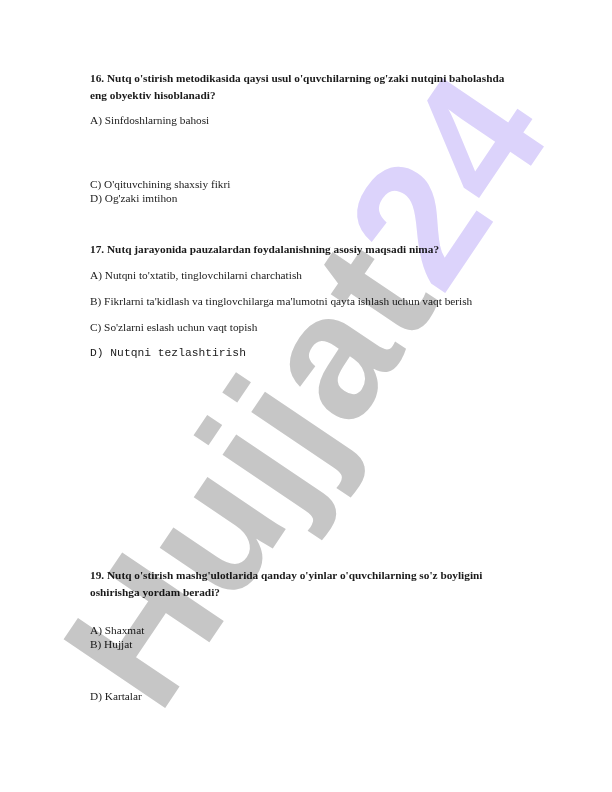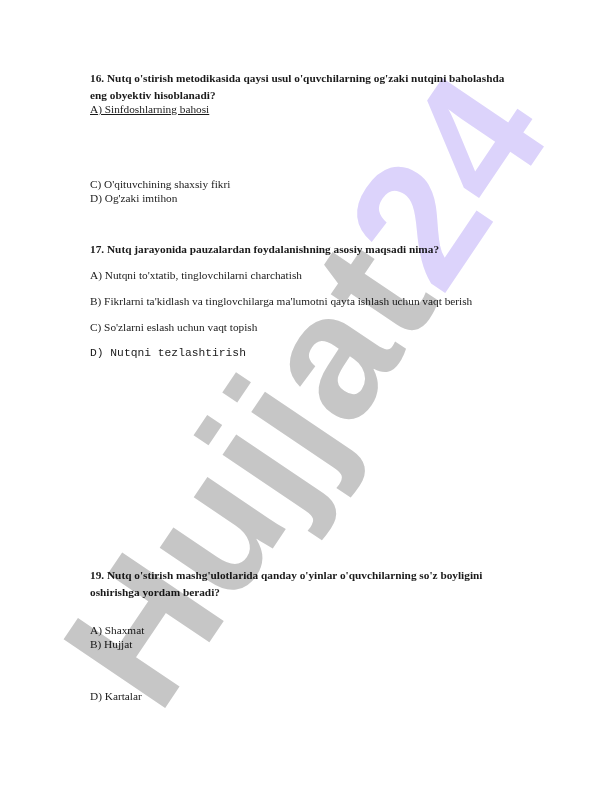--- a/index.html
+++ b/index.html
@@ -20,21 +20,21 @@
 <div class="page">
 
   <div class="watermark">
     <div class="wm-text"><span class="wm-gray">Hujjat</span><span class="wm-purple">24</span></div>
   </div>
 
   <div class="content">
 
     <div class="question" style="top:70px;">
       <p class="q-title">16. Nutq o'stirish metodikasida qaysi usul o'quvchilarning og'zaki nutqini baholashda eng obyektiv hisoblanadi?</p>
-      <div class="opt" style="top:32px;text-decoration:underline;">A) Sinfdoshlarning bahosi</div>
+      <div class="opt" style="top:43px;">A) Sinfdoshlarning bahosi</div>
       <div class="opt" style="top:107px;">C) O'qituvchining shaxsiy fikri</div>
       <div class="opt" style="top:121px;">D) Og'zaki imtihon</div>
     </div>
 
     <div class="question" style="top:241px;">
       <p class="q-title" style="white-space:nowrap;">17. Nutq jarayonida pauzalardan foydalanishning asosiy maqsadi nima?</p>
       <div class="opt" style="top:53px;">B) Fikrlarni ta'kidlash va tinglovchilarga ma'lumotni qayta ishlash uchun vaqt berish</div>
       <div class="opt" style="top:27px;">A) Nutqni to'xtatib, tinglovchilarni charchatish</div>
       <div class="opt" style="top:79px;">C) So'zlarni eslash uchun vaqt topish</div>
       <div class="opt" style="top:105px;font-family:Liberation Mono, monospace;">D) Nutqni tezlashtirish</div>

